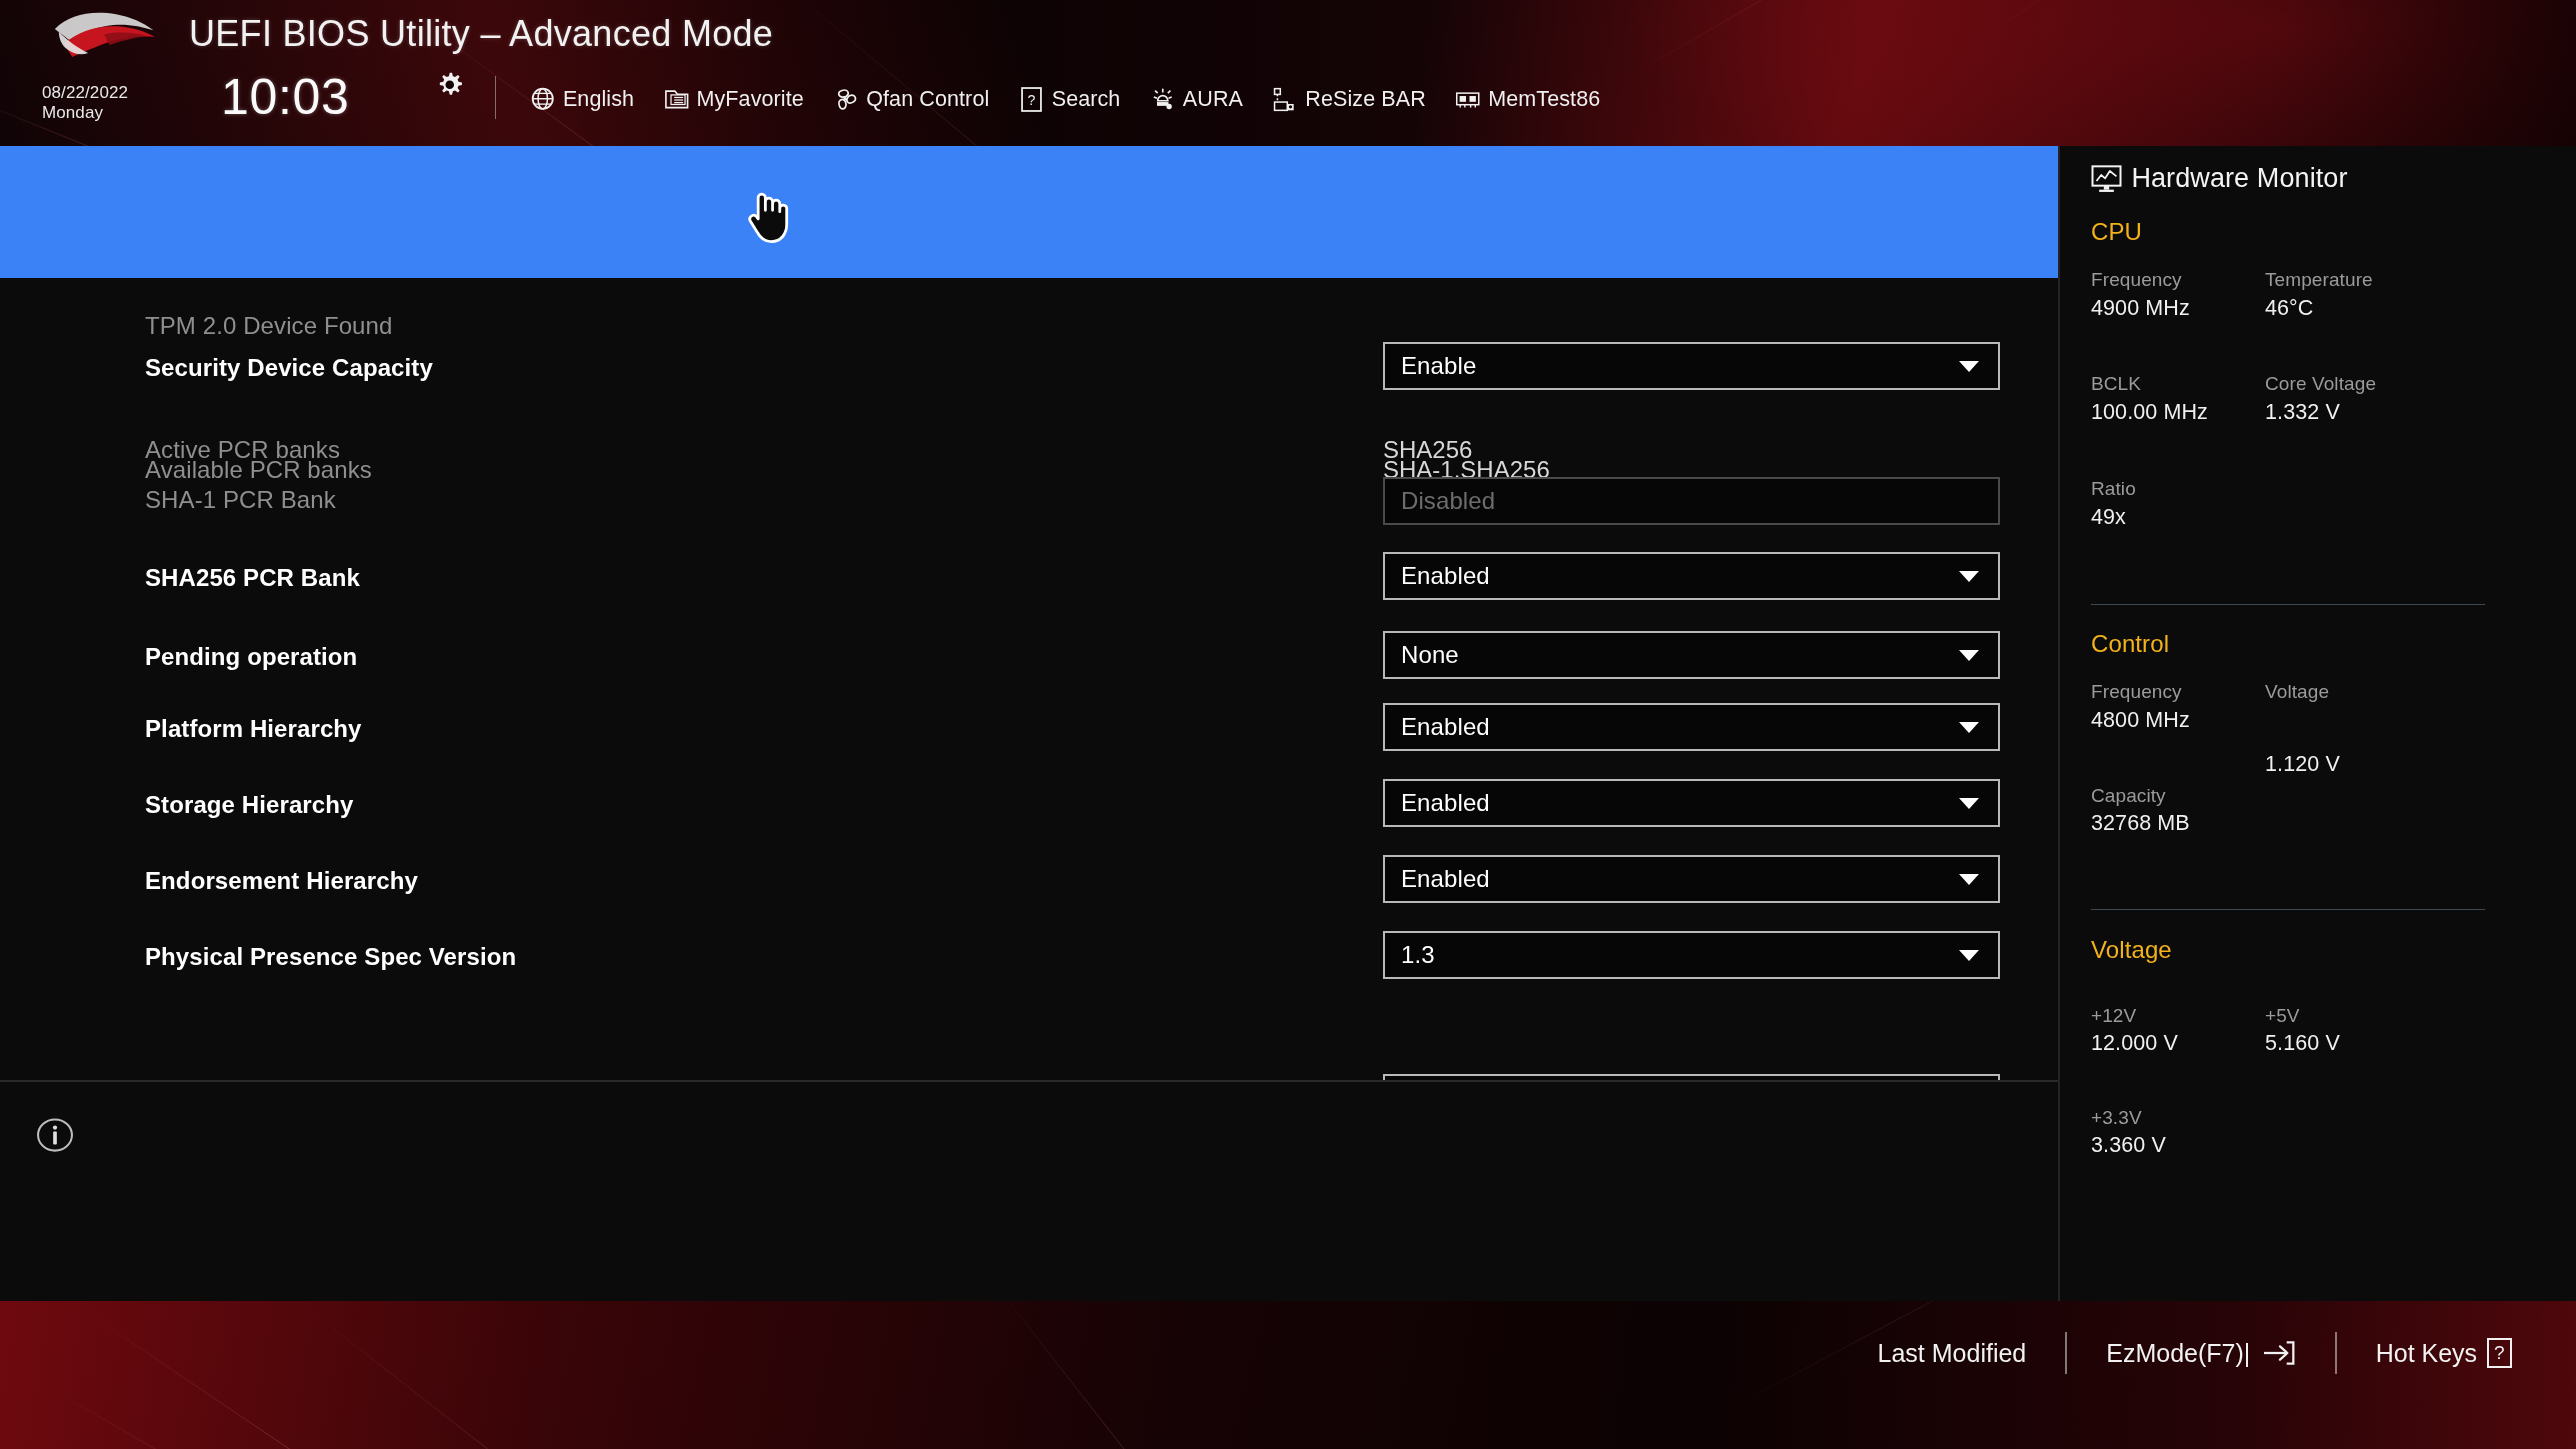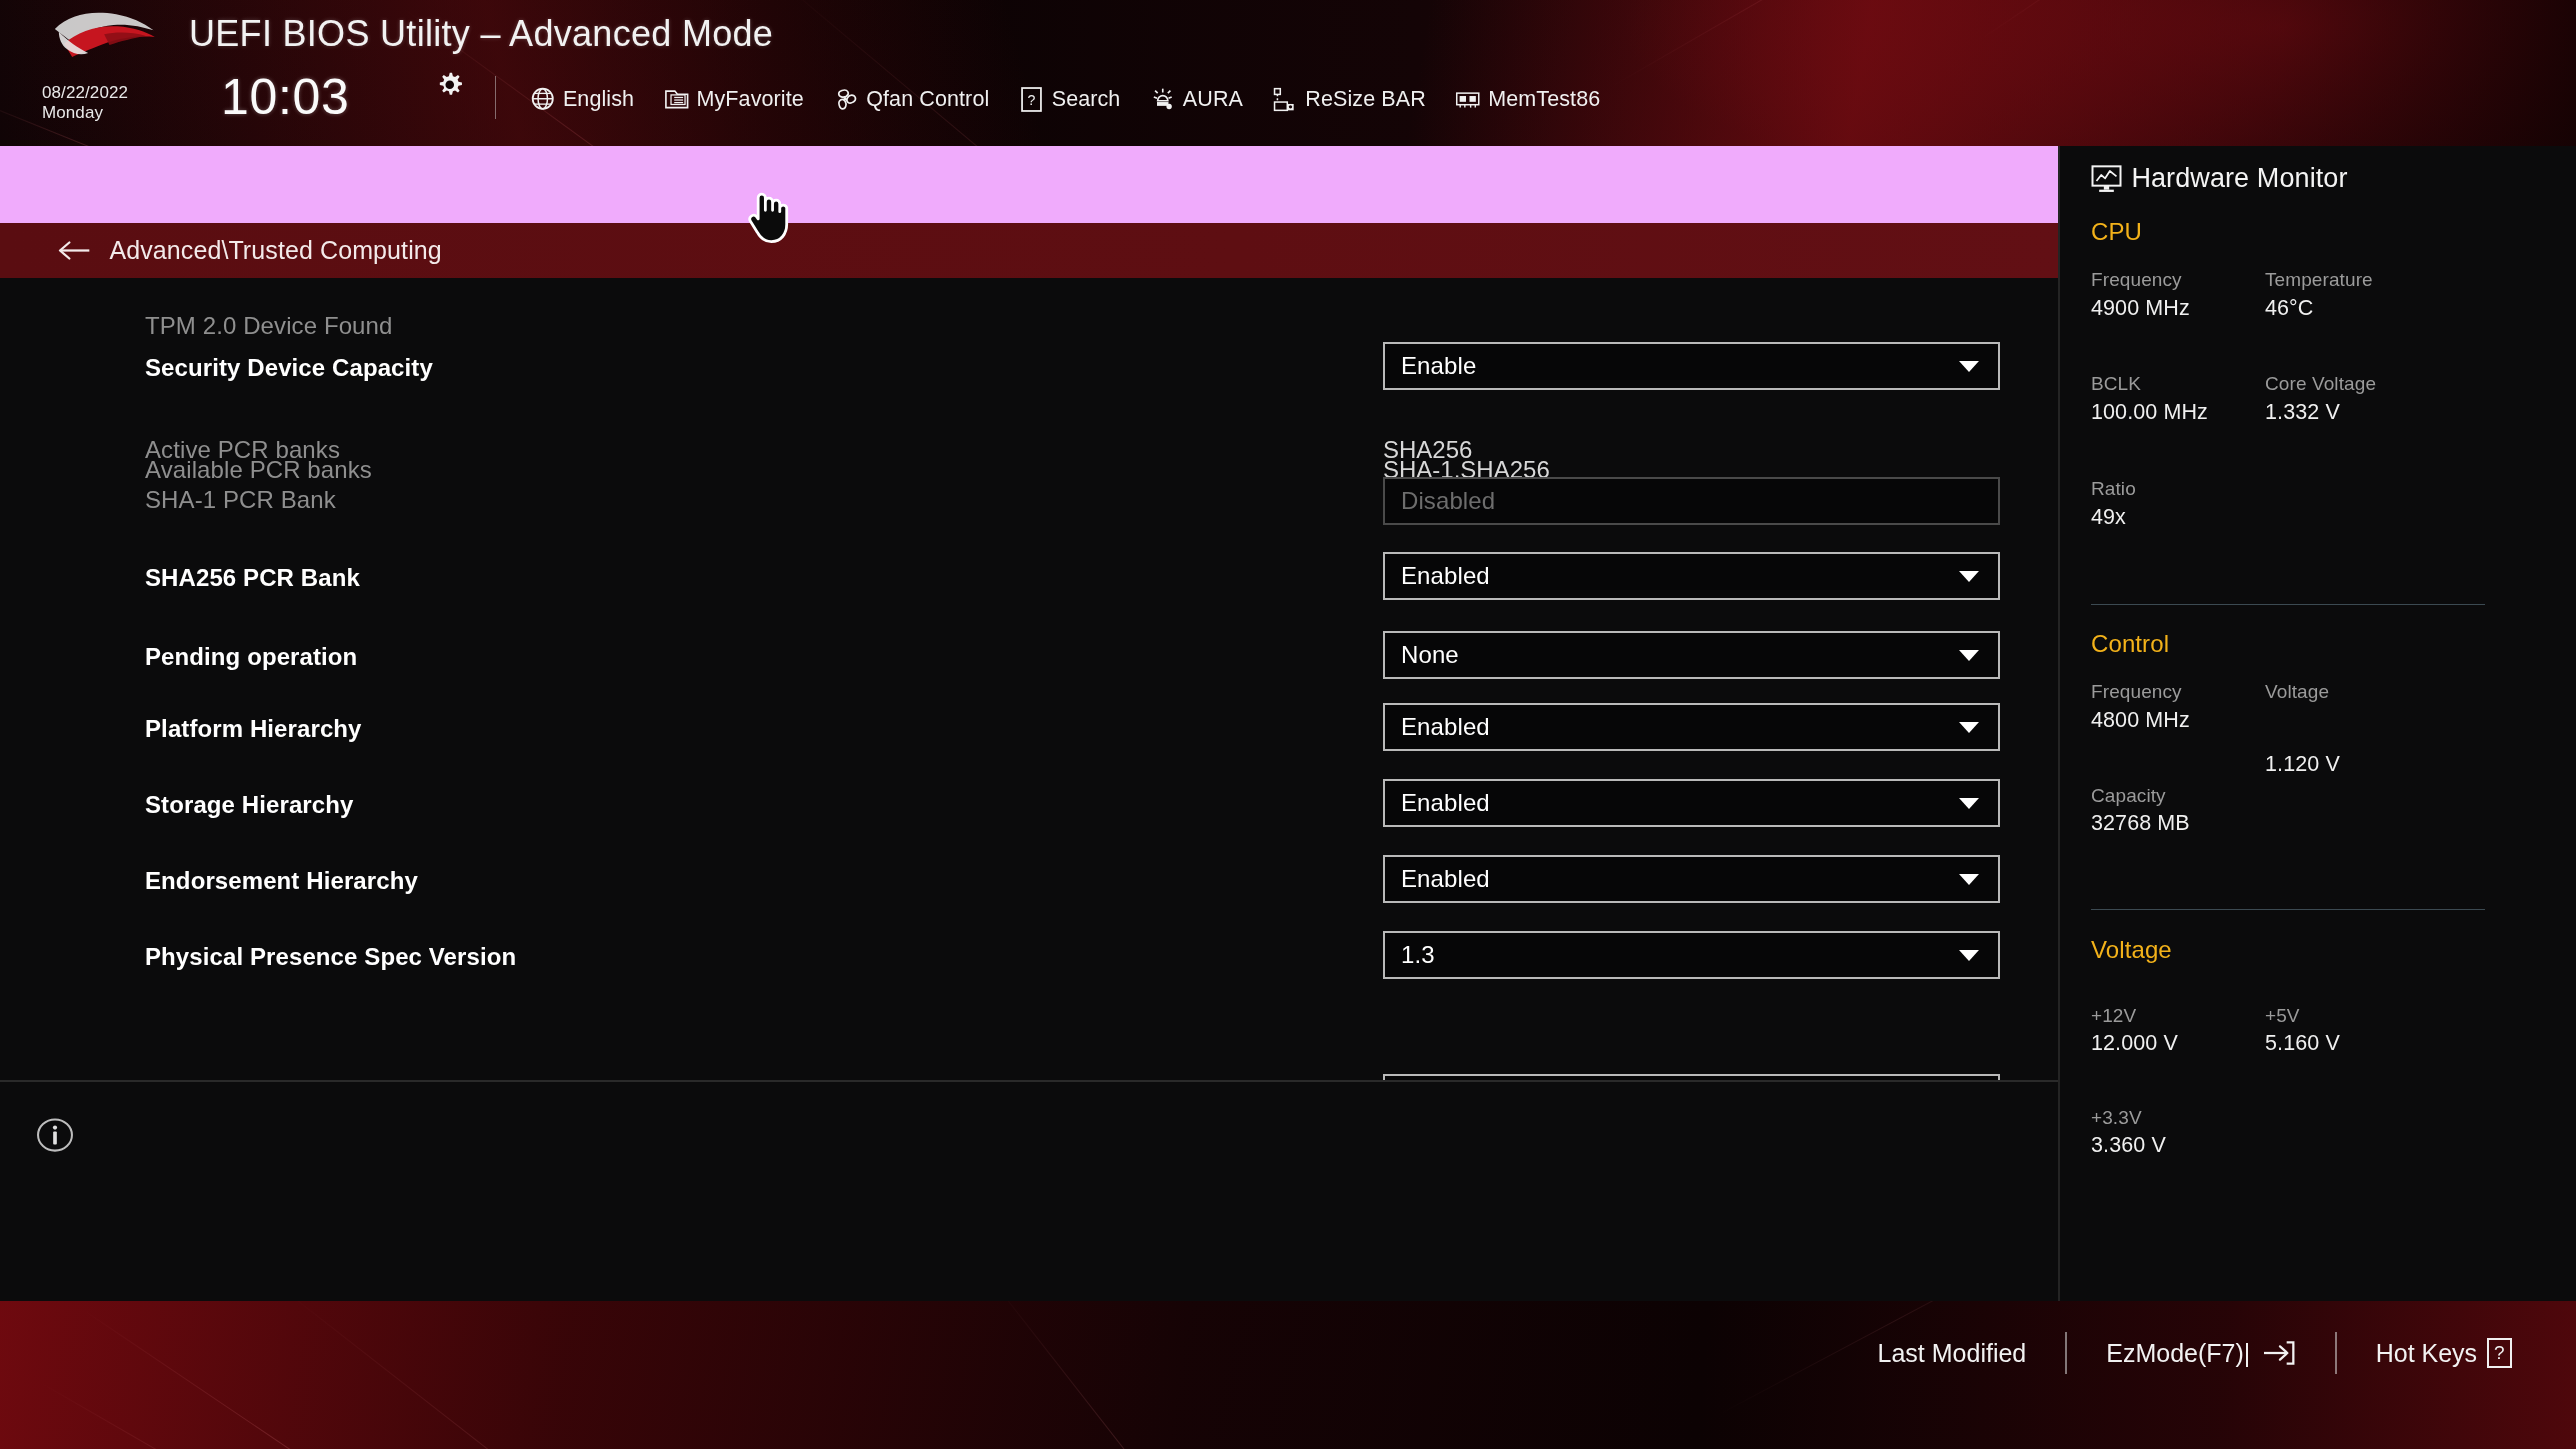--- a/index.html
+++ b/index.html
@@ -3,21 +3,21 @@
 <meta charset="utf-8">
 <title>UEFI BIOS Utility – Advanced Mode</title>
 <style>
   * { margin:0; padding:0; box-sizing:border-box; }
   html, body {
     width:2576px; height:1449px;
     background:#000;
     font-family:"Liberation Sans", sans-serif;
     overflow:hidden;
   }
-  #root { position:relative; width:2576px; height:1449px; background:#f0abfc; overflow:hidden; }
+  #root { position:relative; width:2576px; height:1449px; background:#3b82f6; overflow:hidden; }
 
   
   .banner {
     position:absolute; left:0; top:0; width:2576px; height:146px;
     background:
       linear-gradient(100deg, rgba(0,0,0,0) 55%, rgba(120,12,18,.75) 72%, rgba(60,5,9,.55) 88%, rgba(20,2,3,.9) 100%),
       linear-gradient(255deg, rgba(0,0,0,0) 60%, rgba(150,16,22,.35) 80%, rgba(0,0,0,0) 100%),
       radial-gradient(ellipse 939px 268px at 2281px 27px, rgba(170,18,26,.55), rgba(0,0,0,0) 70%),
       linear-gradient(90deg, #100406 0%, #0a0203 30%, #140406 55%, #2a0508 75%, #120305 100%);
     overflow:hidden;
@@ -266,27 +266,20 @@
       </div>
 
     </div>
   </div>
 
 
   <svg class="hand-cursor" viewBox="0 0 38 42">
     <path d="M9 17 V6.5 a2.7 2.7 0 0 1 5.4 0 V16 V9.5 a2.7 2.7 0 0 1 5.4 0 V16 V11 a2.7 2.7 0 0 1 5.4 0 V17 V14 a2.7 2.7 0 0 1 5.2 0 v12.5 c0 7-4.2 13-11.5 13 c-5.6 0-8.4-3.1-10.6-7.1 L3.2 24.2 a2.9 2.9 0 0 1 4.3-3.8 L9 22.4 Z" fill="#0b0b0b" stroke="#ffffff" stroke-width="2.1" stroke-linejoin="round"></path>
   </svg>
 
-  <div class="crumbbar">
-    <svg class="crumb-back" viewBox="0 0 54 40">
-      <line x1="6" y1="20" x2="50" y2="20" stroke="#f3eaea" stroke-width="3.4"></line>
-      <polyline points="20,8 6,20 20,32" fill="none" stroke="#f3eaea" stroke-width="3.4" stroke-linecap="round" stroke-linejoin="round"></polyline>
-    </svg>
-    <span class="crumb-text">Advanced\Trusted Computing</span>
-  </div>
 
   <div class="content">
 
     <div class="row" style="top:0px;">
       <span class="rlabel dim" style="top:34px;">TPM 2.0 Device Found</span>
     </div>
 
     <div class="row" style="top:64px;">
       <span class="rlabel bold" style="top:12px;">Security Device Capacity</span>
       <div class="ddl" style="top:0px;">

